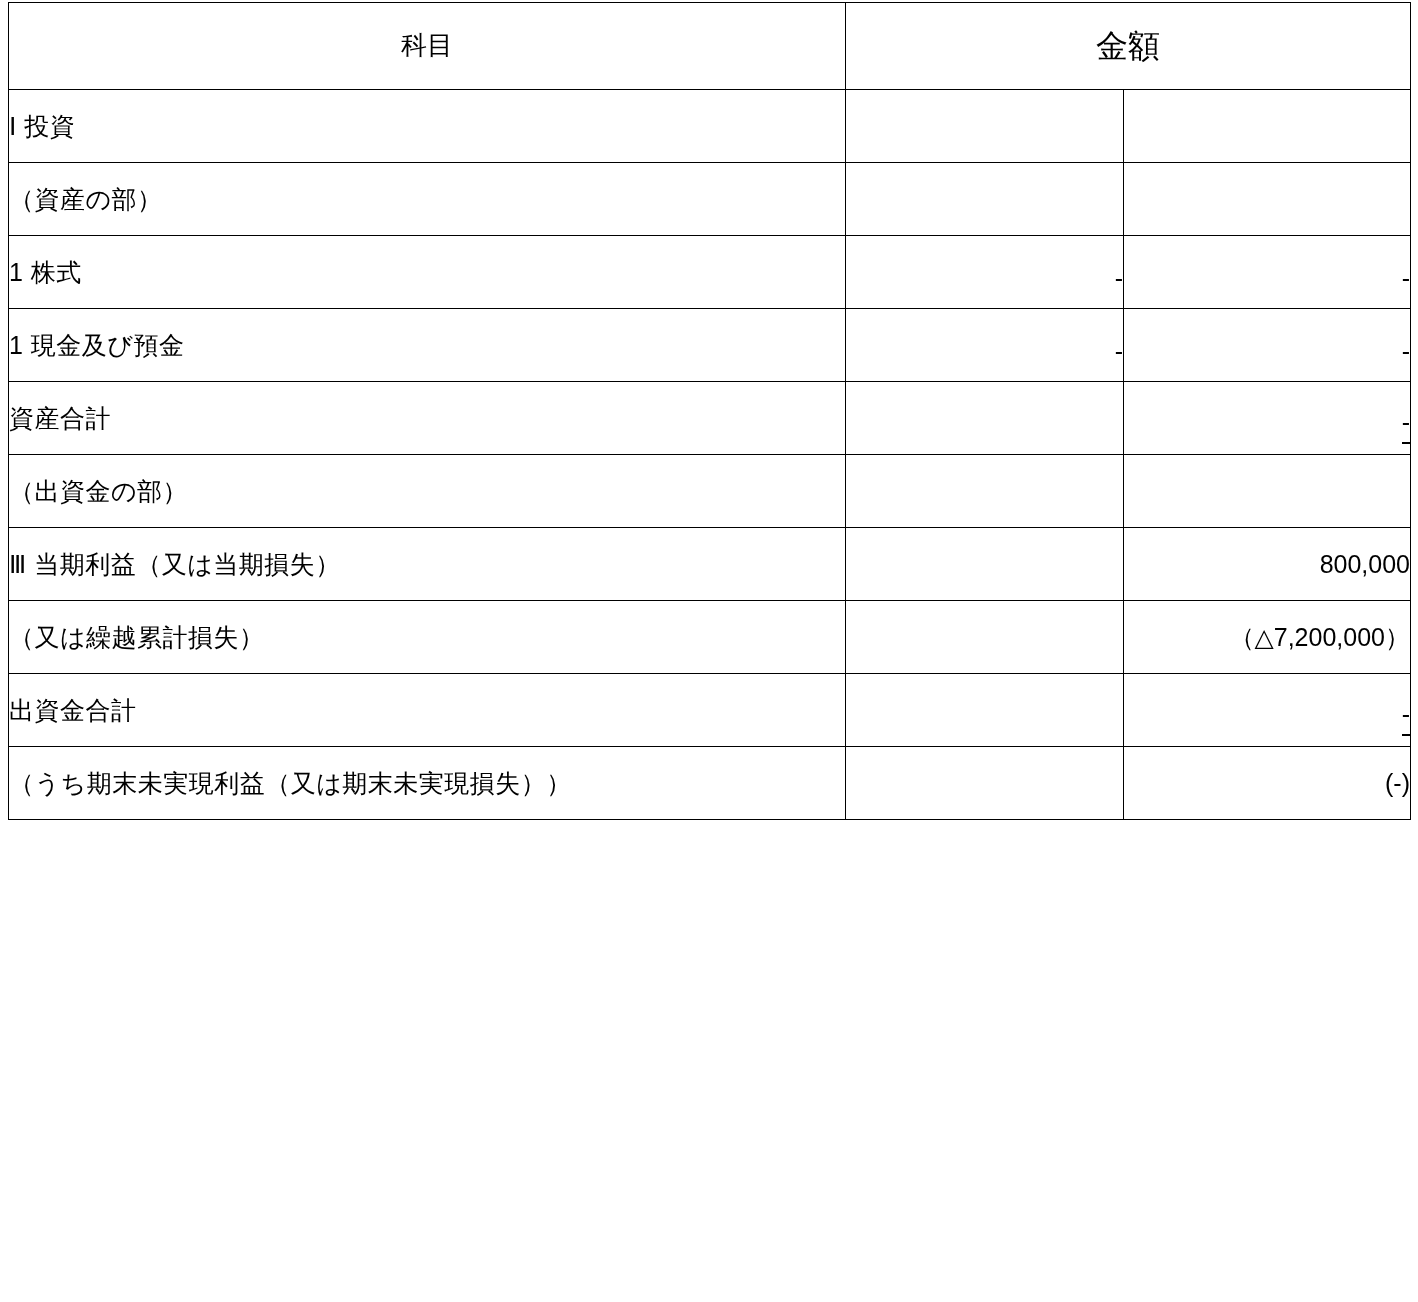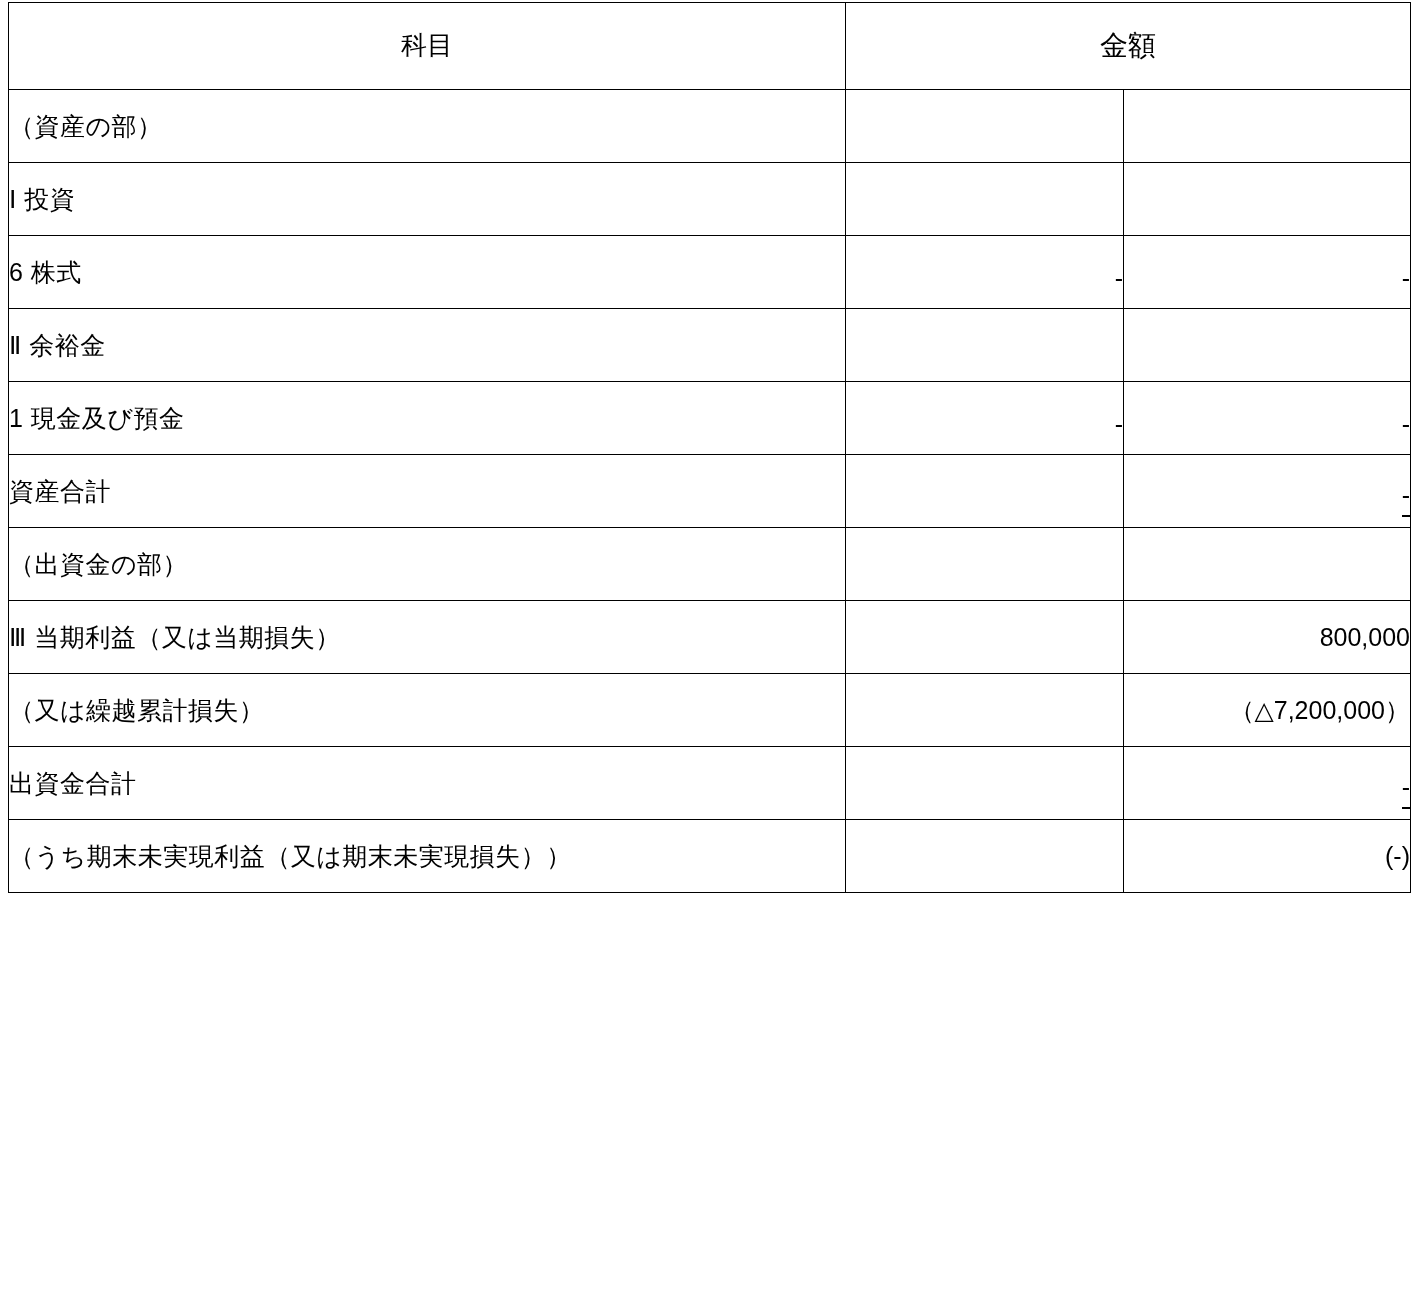--- a/index.html
+++ b/index.html
@@ -39,21 +39,21 @@
   col.c-amount { width: 287px; }
 
   thead th.head-item {
     height: 86px;
     text-align: center;
     font-size: 26px;
   }
   thead th.head-amount {
     height: 86px;
     text-align: center;
-    font-size: 28px;
+    font-size: 32px;
   }
 
   tbody tr { height: 73px; }
   td.item {
     padding-left: 10px;
     text-align: left;
     white-space: nowrap;
     letter-spacing: 0.5px;
   }
   td.sub, td.amount {
@@ -91,38 +91,33 @@
       <col class="c-amount">
     </colgroup>
     <thead>
       <tr>
         <th class="head-item">科目</th>
         <th class="head-amount" colspan="2">金額</th>
       </tr>
     </thead>
     <tbody id="tbody">
         <tr>
+          <td class="item">Ⅰ 投資</td>
+          <td class="sub"></td>
+          <td class="amount"></td>
+        </tr>
+        <tr>
           <td class="item">（資産の部）</td>
           <td class="sub"></td>
           <td class="amount"></td>
         </tr>
         <tr>
-          <td class="item">Ⅰ 投資</td>
-          <td class="sub"></td>
-          <td class="amount"></td>
-        </tr>
-        <tr>
-          <td class="item">6 株式</td>
+          <td class="item">1 株式</td>
           <td class="sub"><span class="dash">-</span></td>
           <td class="amount"><span class="dash">-</span></td>
-        </tr>
-        <tr>
-          <td class="item">Ⅱ 余裕金</td>
-          <td class="sub"></td>
-          <td class="amount"></td>
         </tr>
         <tr>
           <td class="item">1 現金及び預金</td>
           <td class="sub"><span class="dash">-</span></td>
           <td class="amount"><span class="dash">-</span></td>
         </tr>
         <tr>
           <td class="item">資産合計</td>
           <td class="sub"></td>
           <td class="amount"><span class="dbl-dash">-</span></td>

